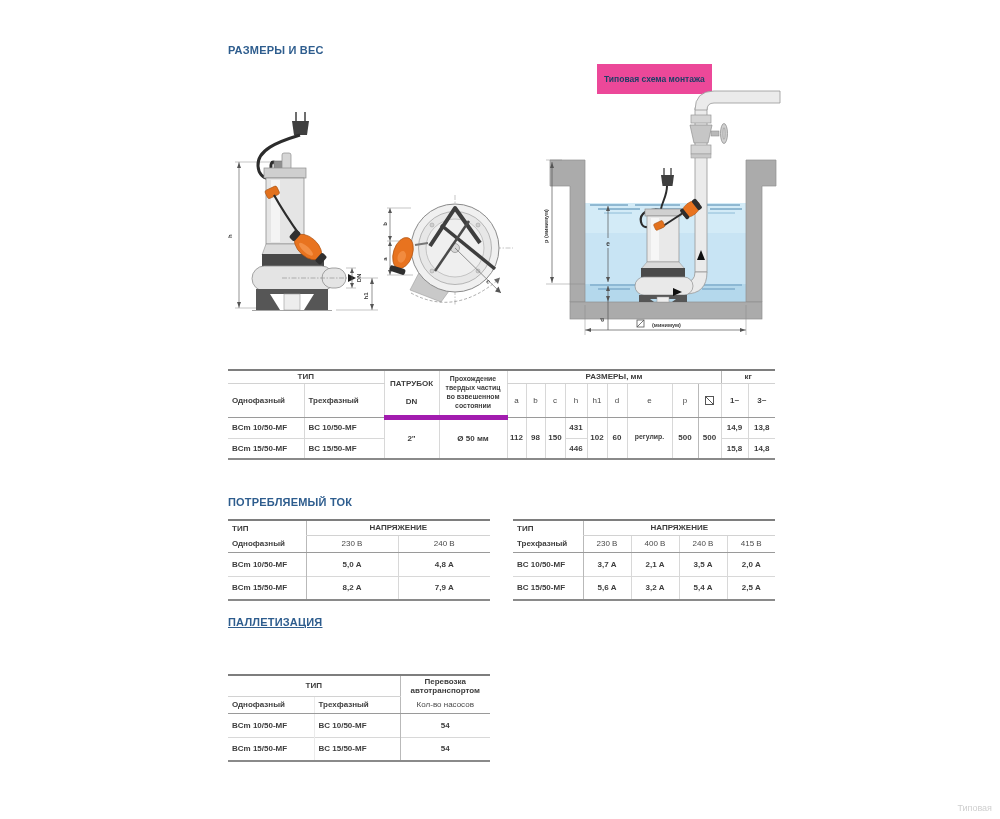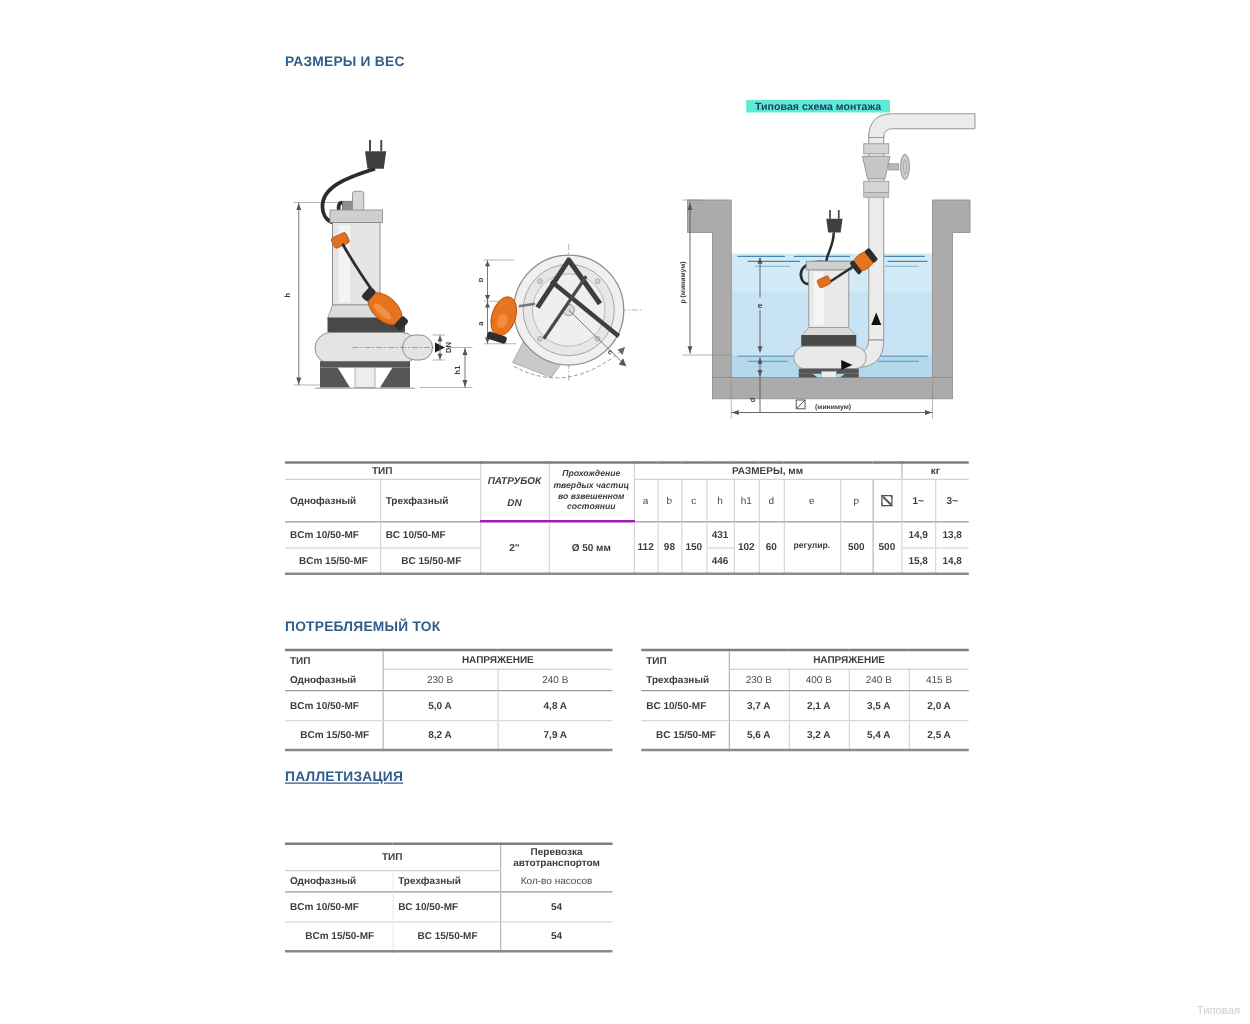--- a/index.html
+++ b/index.html
@@ -1,32 +1,32 @@
 <!DOCTYPE html>
 <html><head>
 <meta charset="utf-8">
 <style>
   html,body{margin:0;padding:0;background:#fff;}
   .page{position:relative;width:1000px;height:819px;background:#ffffff;overflow:hidden;
         font-family:"Liberation Sans","DejaVu Sans",sans-serif;}
   .sec-heading{position:absolute;font-size:11px;font-weight:bold;color:#2e5d8e;letter-spacing:.2px;}
-  .scheme-label{position:absolute;left:597px;top:80px;background:#5eead4;color:#1d3f66;
-        font-size:8.5px;font-weight:bold;padding:0 7px;}
+  .scheme-label{position:absolute;left:597px;top:64px;background:#ec4899;color:#1d3f66;
+        font-size:8.5px;font-weight:bold;padding:10px 7px;}
   .fig{position:absolute;}
   .dimtext{font-size:6px;font-weight:bold;fill:#3a3a3a;}
   
   .tbl{position:absolute;border-collapse:collapse;table-layout:fixed;
        font-size:8px;color:#3d3d3d;border-top:2px solid #7e7e7e;border-bottom:2px solid #8a8a8a;}
   .tbl th,.tbl td{font-weight:bold;text-align:center;vertical-align:middle;padding:1px 2px;
        border-left:1px solid #d8d8d8;overflow:hidden;}
   .tbl th:first-child,.tbl td:first-child{border-left:none;}
   .tbl .grp{border-bottom:1px solid #d2d2d2;}
   .tbl .hdrbot th{border-bottom:1px solid #9a9a9a;margin-top:45px;}
-  .tbl .span2{border-bottom:2px solid #a21caf;font-style:italic;}
-  .tbl .rsep td{border-top:1px solid #d8d8d8;text-align:center;}
+  .tbl .span2{border-bottom:5px solid #a21caf;}
+  .tbl .rsep td{border-top:1px solid #d8d8d8;}
   .tbl .lft{text-align:left;padding-left:4px;}
   .tbl .norm{font-weight:normal;color:#4a4a4a;}
   .tbl .strongline{border-left:1px solid #b9b9b9;}
   .tbl .faintline{border-left:1px solid #ebebeb;}
   .smalltxt{font-size:6.9px;line-height:1.3;}
   .sq-diag{display:inline-block;width:7px;height:7px;border:1px solid #555;vertical-align:middle;
        background:linear-gradient(to top right,transparent 44%,#555 44%,#555 56%,transparent 56%);}
   #table-main{left:228px;top:369px;width:547px;}
   #table-main tr.h1{height:13px;} #table-main tr.h2{height:34px;} #table-main tr.dr{height:21px;}
   #table-single{left:228px;top:519px;width:262px;}

